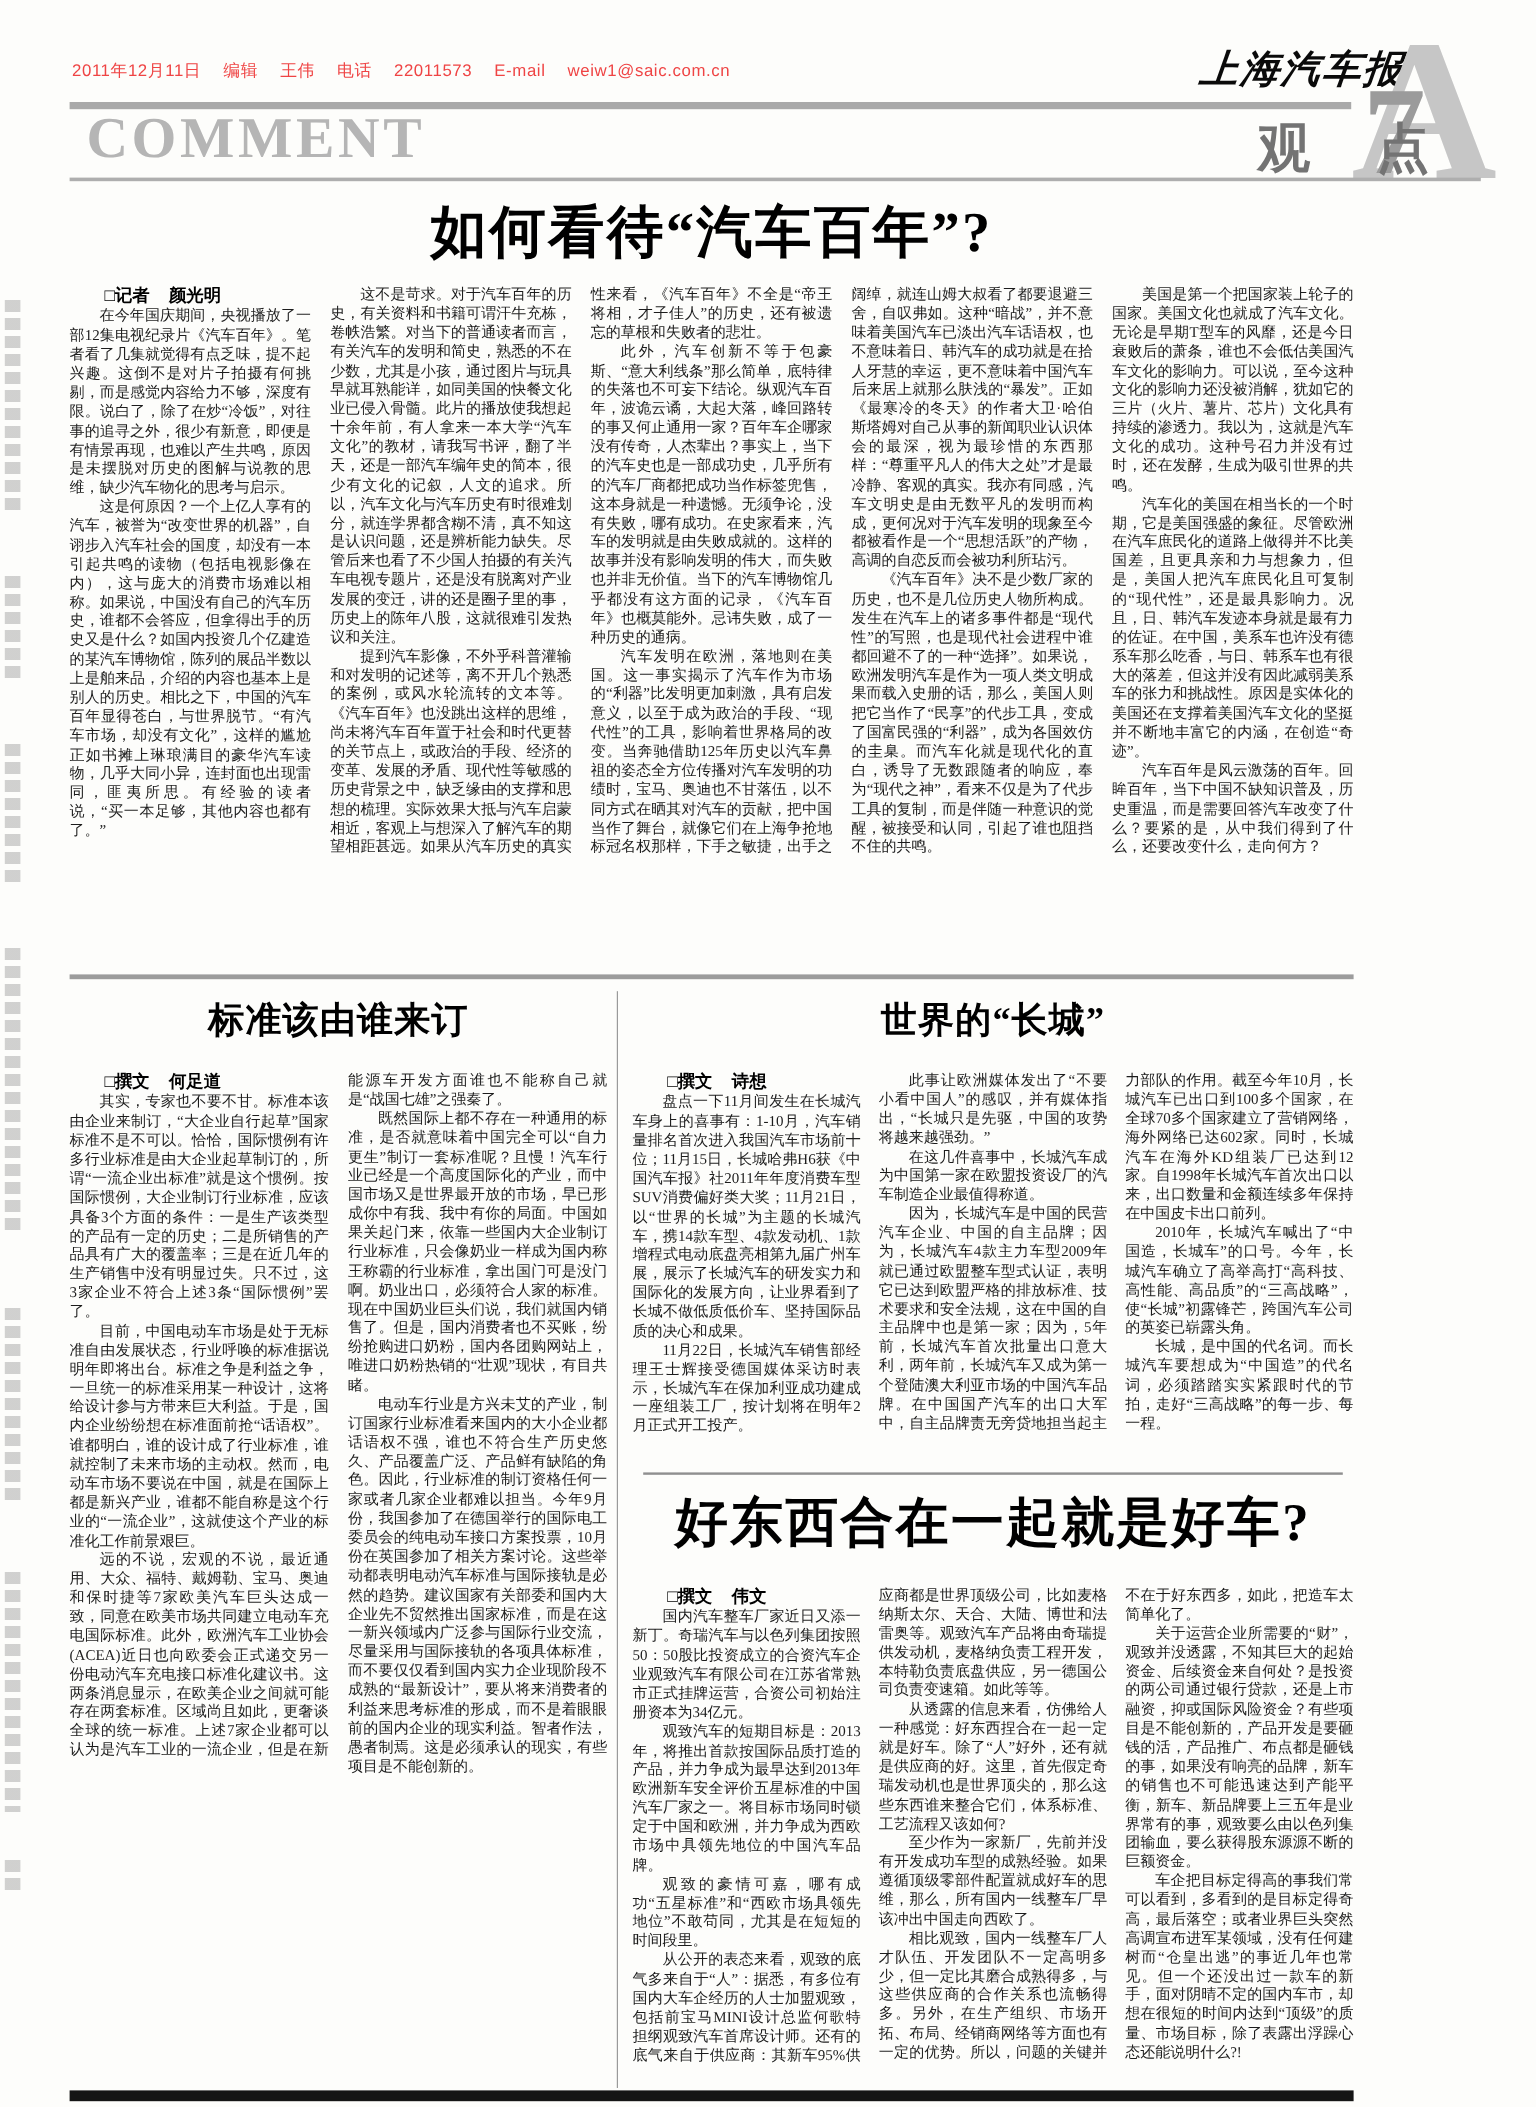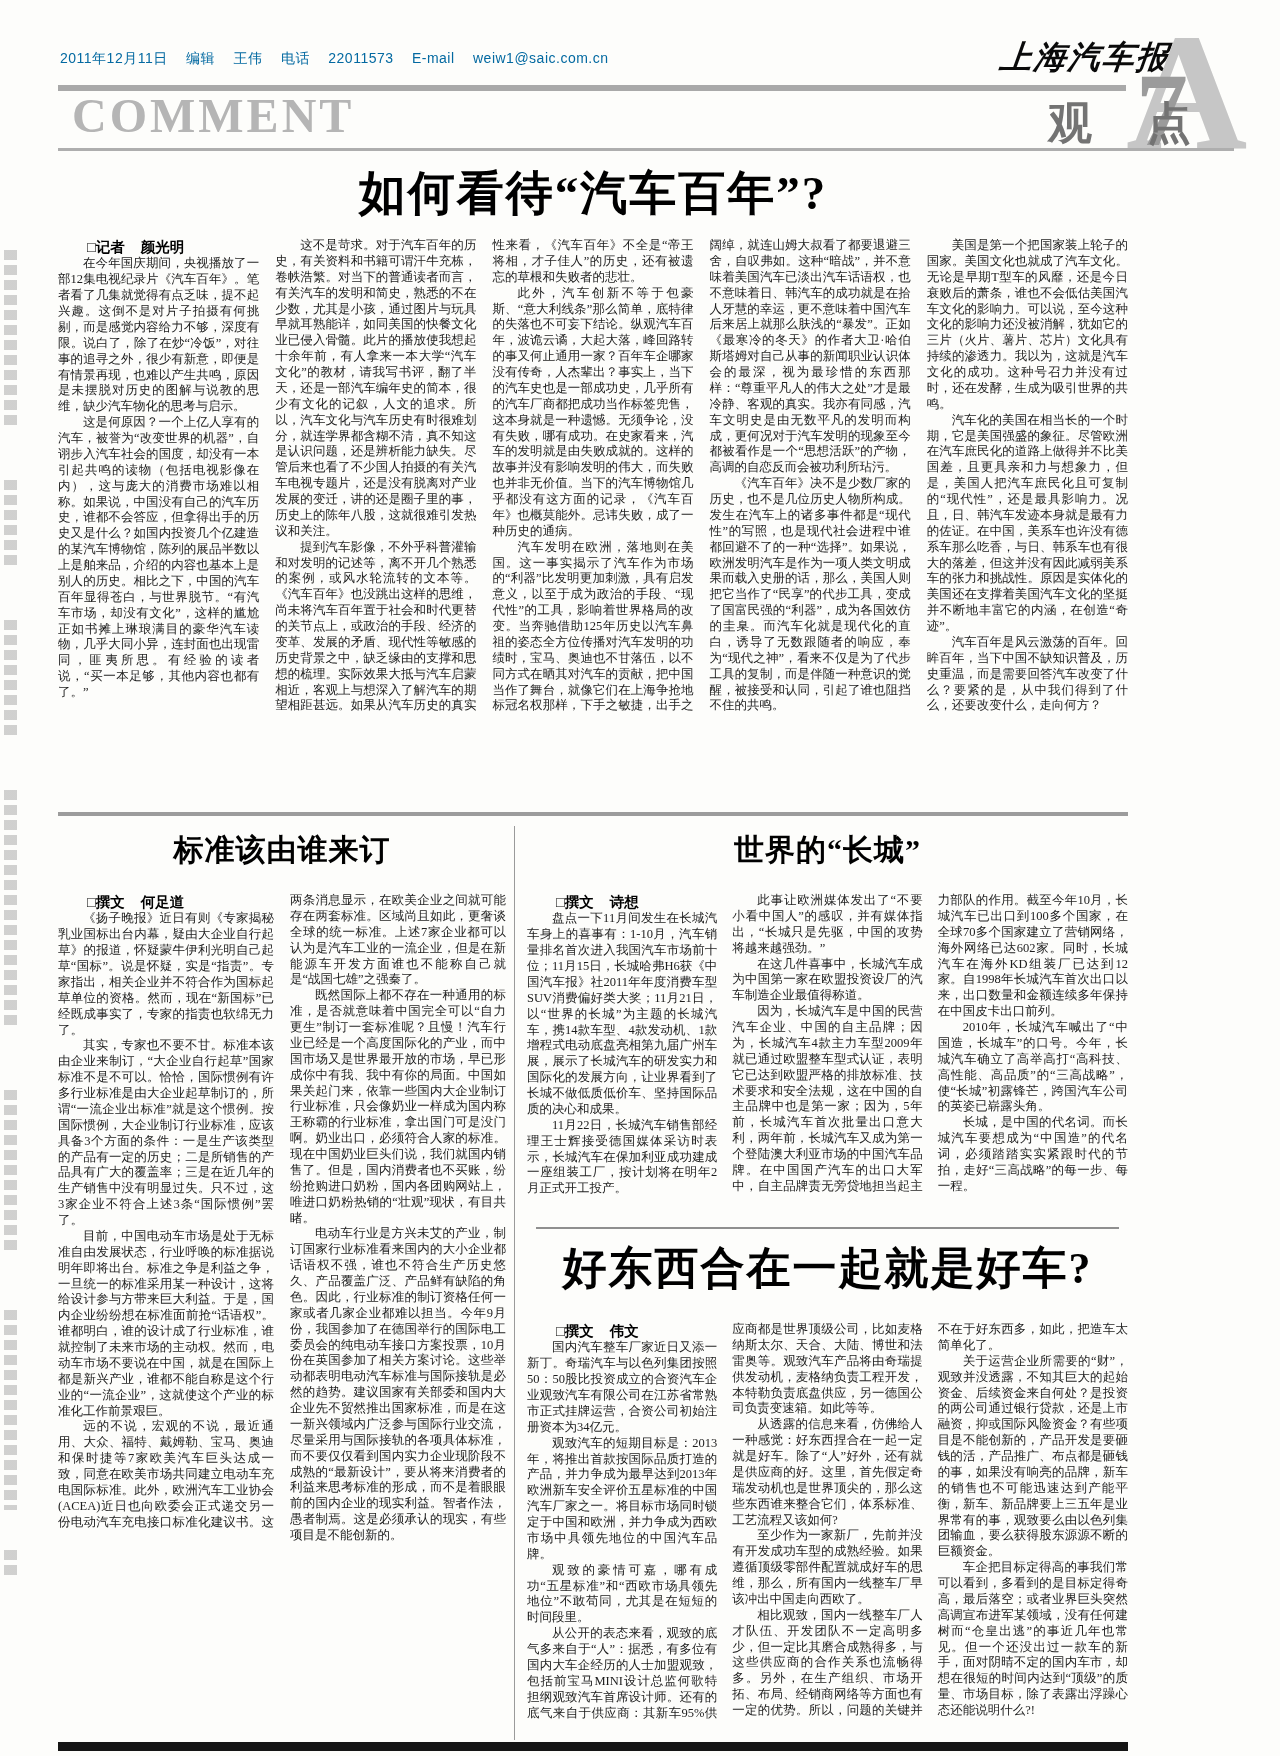--- a/index.html
+++ b/index.html
@@ -6,21 +6,21 @@
   .page{position:relative;width:1280px;height:1756px;margin:0 auto;background:#fdfdfb;
         font-family:"Liberation Serif","DejaVu Serif",serif;color:#1c1c1c;overflow:hidden;}
 
   
   .edge-strip{position:absolute;left:4px;top:230px;width:16px;height:1350px;}
   .edge-frag{position:absolute;left:0;width:13px;opacity:.45;
              background:repeating-linear-gradient(180deg,#9a9a9a 0 10px,transparent 10px 15px);}
 
   
   .dateline{position:absolute;left:60px;top:50px;font-family:"Liberation Sans","DejaVu Sans",sans-serif;
-            font-size:14px;color:#0369a1;letter-spacing:.5px;}
+            font-size:14px;color:#ef4444;letter-spacing:.5px;}
   .dateline span{margin-right:14px;}
   .paper-name{position:absolute;left:1000px;top:36px;font-size:32px;font-weight:bold;
               font-style:italic;letter-spacing:2px;color:#0a0a0a;transform:skewX(-6deg);}
   .bar1{position:absolute;left:58px;top:85px;width:1068px;height:6px;background:#a9a9a9;}
   .comment-en{position:absolute;left:72px;top:88px;font-size:48px;font-weight:bold;
               color:#b5b5b5;letter-spacing:3px;}
   .section-cn{position:absolute;left:1048px;top:94px;font-size:44px;font-weight:bold;
               color:#737373;letter-spacing:22px;white-space:nowrap;}
   .page-letter{position:absolute;left:1126px;top:8px;font-size:168px;line-height:1;
                font-weight:bold;color:#c6c6c6;}
@@ -108,21 +108,20 @@
   <div class="section-divider"></div>
   <div class="v-divider"></div>
 
   <div class="bottom-left">
     <div class="sub-title">标准该由谁来订</div>
     <div class="cols cols2">
       <p class="byline">
         <span>□撰文</span>
         <span class="bl-name">何足道</span>
       </p>
-    <p>《扬子晚报》近日有则《专家揭秘乳业国标出台内幕，疑由大企业自行起草》的报道，怀疑蒙牛伊利光明自己起草“国标”。说是怀疑，实是“指责”。专家指出，相关企业并不符合作为国标起草单位的资格。然而，现在“新国标”已经既成事实了，专家的指责也软绵无力了。</p>
         <p>其实，专家也不要不甘。标准本该由企业来制订，“大企业自行起草”国家标准不是不可以。恰恰，国际惯例有许多行业标准是由大企业起草制订的，所谓“一流企业出标准”就是这个惯例。按国际惯例，大企业制订行业标准，应该具备3个方面的条件：一是生产该类型的产品有一定的历史；二是所销售的产品具有广大的覆盖率；三是在近几年的生产销售中没有明显过失。只不过，这3家企业不符合上述3条“国际惯例”罢了。</p>
         <p>目前，中国电动车市场是处于无标准自由发展状态，行业呼唤的标准据说明年即将出台。标准之争是利益之争，一旦统一的标准采用某一种设计，这将给设计参与方带来巨大利益。于是，国内企业纷纷想在标准面前抢“话语权”。谁都明白，谁的设计成了行业标准，谁就控制了未来市场的主动权。然而，电动车市场不要说在中国，就是在国际上都是新兴产业，谁都不能自称是这个行业的“一流企业”，这就使这个产业的标准化工作前景艰巨。</p>
         <p>远的不说，宏观的不说，最近通用、大众、福特、戴姆勒、宝马、奥迪和保时捷等7家欧美汽车巨头达成一致，同意在欧美市场共同建立电动车充电国际标准。此外，欧洲汽车工业协会(ACEA)近日也向欧委会正式递交另一份电动汽车充电接口标准化建议书。这两条消息显示，在欧美企业之间就可能存在两套标准。区域尚且如此，更奢谈全球的统一标准。上述7家企业都可以认为是汽车工业的一流企业，但是在新能源车开发方面谁也不能称自己就是“战国七雄”之强秦了。</p>
         <p>既然国际上都不存在一种通用的标准，是否就意味着中国完全可以“自力更生”制订一套标准呢？且慢！汽车行业已经是一个高度国际化的产业，而中国市场又是世界最开放的市场，早已形成你中有我、我中有你的局面。中国如果关起门来，依靠一些国内大企业制订行业标准，只会像奶业一样成为国内称王称霸的行业标准，拿出国门可是没门啊。奶业出口，必须符合人家的标准。现在中国奶业巨头们说，我们就国内销售了。但是，国内消费者也不买账，纷纷抢购进口奶粉，国内各团购网站上，唯进口奶粉热销的“壮观”现状，有目共睹。</p>
         <p>电动车行业是方兴未艾的产业，制订国家行业标准看来国内的大小企业都话语权不强，谁也不符合生产历史悠久、产品覆盖广泛、产品鲜有缺陷的角色。因此，行业标准的制订资格任何一家或者几家企业都难以担当。今年9月份，我国参加了在德国举行的国际电工委员会的纯电动车接口方案投票，10月份在英国参加了相关方案讨论。这些举动都表明电动汽车标准与国际接轨是必然的趋势。建议国家有关部委和国内大企业先不贸然推出国家标准，而是在这一新兴领域内广泛参与国际行业交流，尽量采用与国际接轨的各项具体标准，而不要仅仅看到国内实力企业现阶段不成熟的“最新设计”，要从将来消费者的利益来思考标准的形成，而不是着眼眼前的国内企业的现实利益。智者作法，愚者制焉。这是必须承认的现实，有些项目是不能创新的。</p>
       </div>
   </div>
 
   <div class="bottom-right">
     <div>

